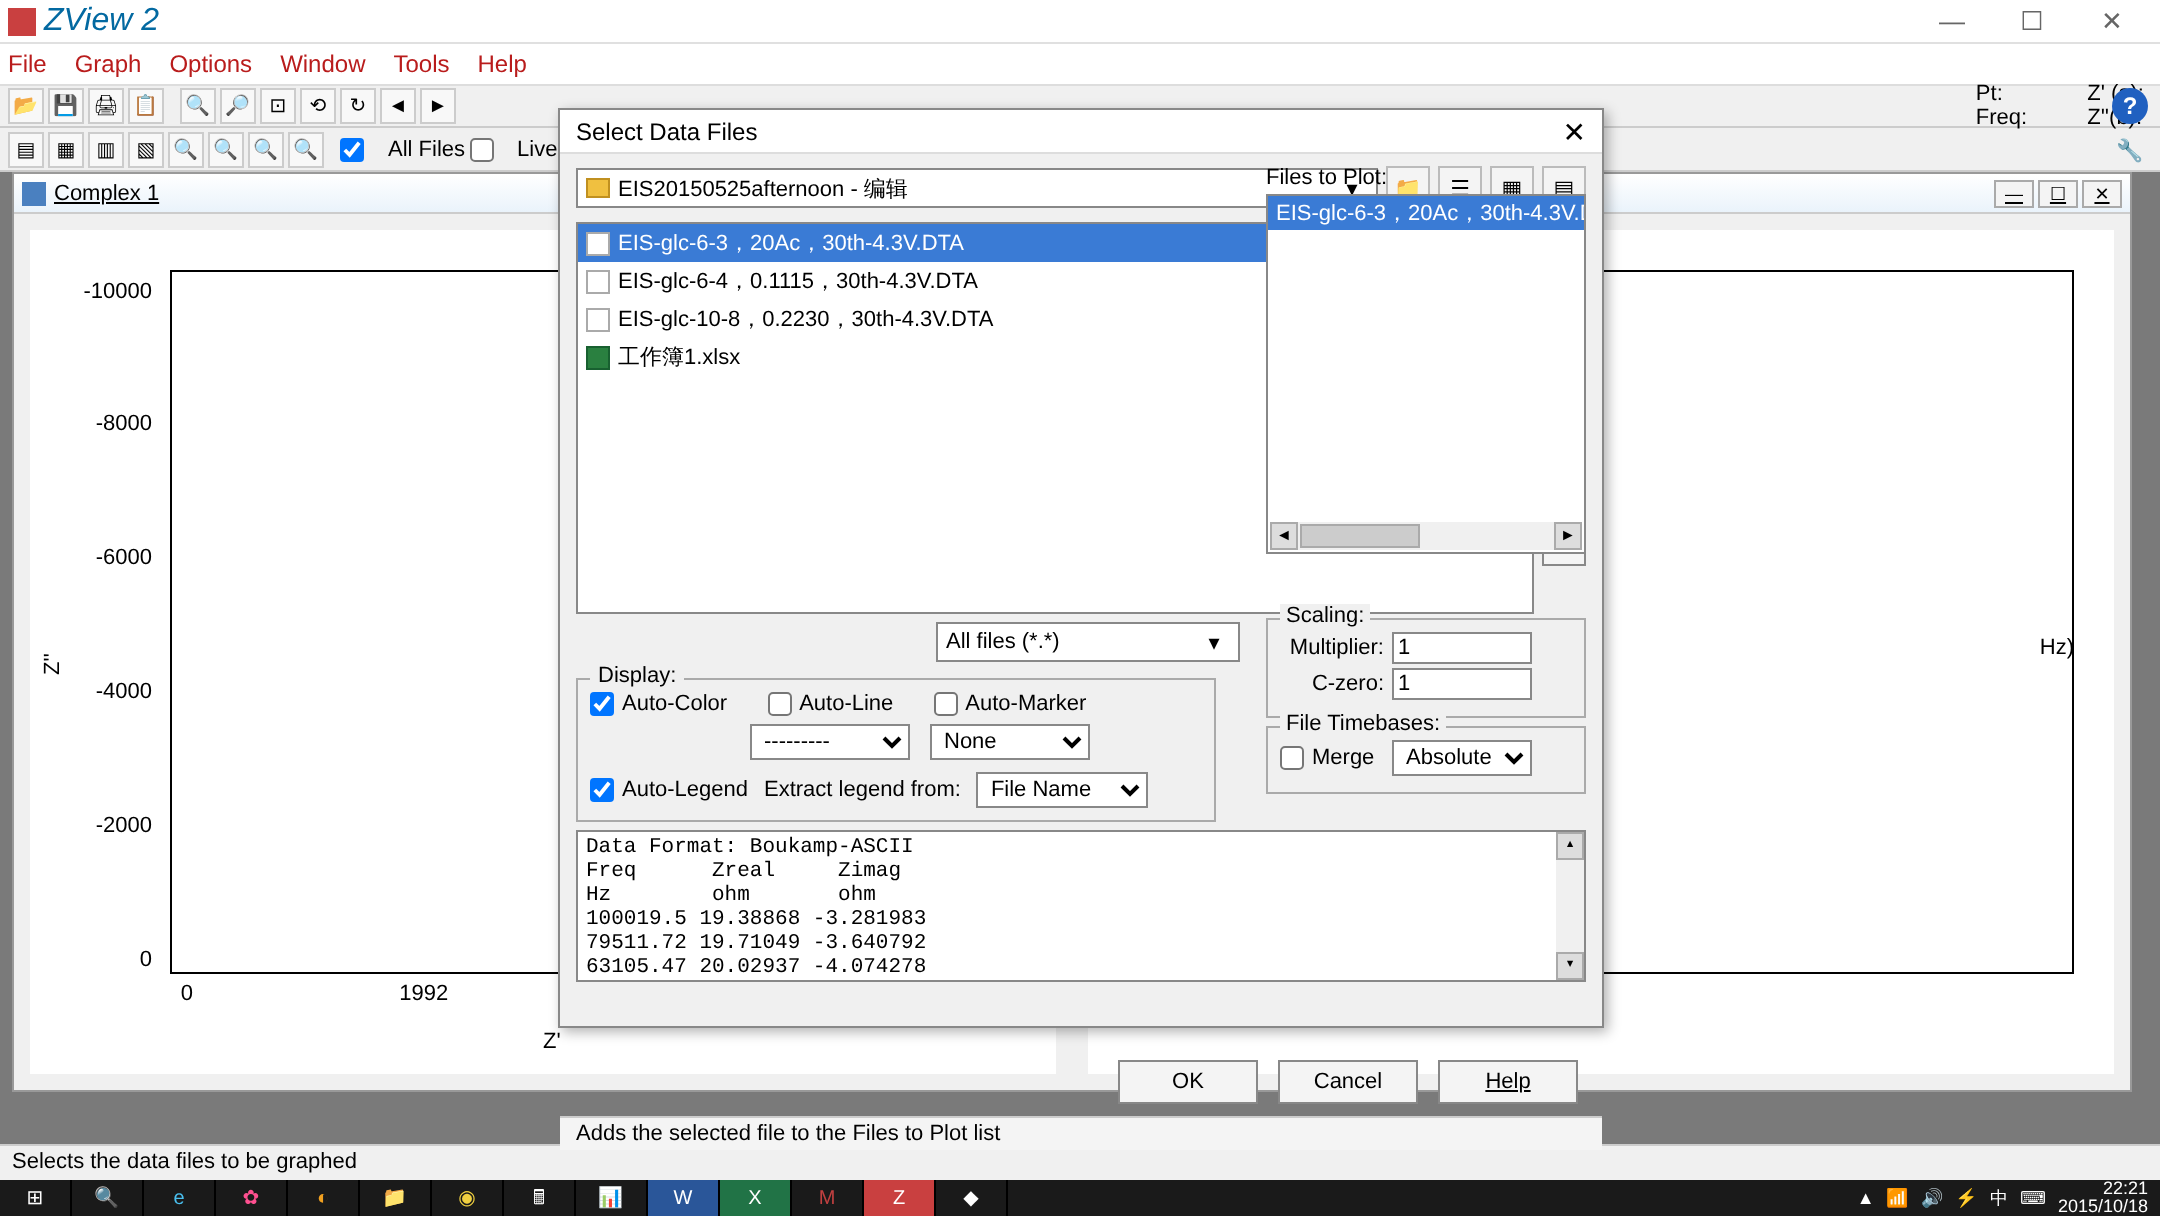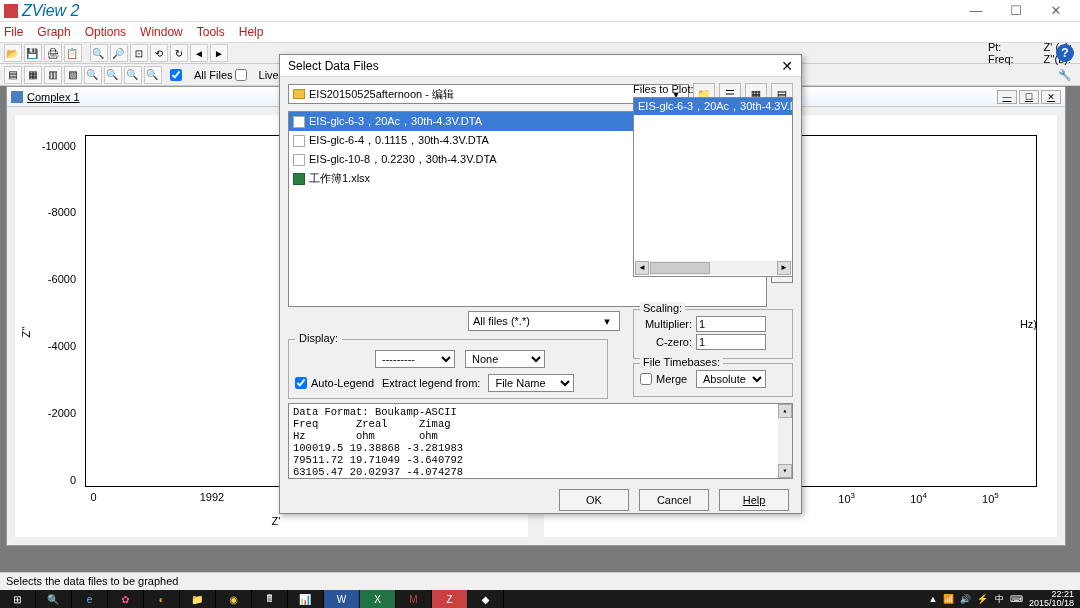--- a/index.html
+++ b/index.html
@@ -71,21 +71,21 @@
 .rightopts { position: absolute; right: 8px; top: 254px; width: 160px; }
 .rgb { border: 1px solid #aaa; padding: 4px 6px 6px; margin-bottom: 4px; position: relative; font-size: 11px; }
 .rgb .gtitle { position: absolute; top: -8px; left: 6px; background: #f0f0f0; padding: 0 3px; }
 .frow { display: flex; align-items: center; gap: 4px; margin: 2px 0; }
 .frow label { width: 52px; text-align: right; }
 .frow input[type=text] { width: 70px; height: 16px; border: 1px solid #888; font-size: 11px; padding: 0 2px; }
 .preview { margin: 4px 8px; border: 1px solid #888; background: #fff; height: 76px; padding: 2px 4px; font-family: "Courier New", monospace; font-size: 10.5px; line-height: 12px; overflow: hidden; white-space: pre; position: relative; }
 .preview .vscroll { position: absolute; right: 0; top: 0; bottom: 0; width: 14px; background: #f0f0f0; }
 .preview .vscroll .sb { height: 14px; background: #ddd; border: 1px solid #aaa; font-size: 8px; text-align: center; }
 .dlgbtns { display: flex; justify-content: flex-end; gap: 10px; padding: 6px 12px; }
-.dlgbtn { width: 70px; height: 22px; border: 1px solid #888; background: #f4f4f4; font-size: 11px; cursor: pointer; }
+.dlgbtn { width: 70px; height: 22px; border: 1px solid #888; background: #f4f4f4; font-size: 11px; cursor: pointer; margin-top: 29px; }
 .dlghint { padding: 2px 8px; font-size: 11px; border-top: 1px solid #ccc; background: #f4f4f4; }
 .helpicon { position: absolute; right: 6px; top: 44px; width: 18px; height: 18px; background: #2060c0; color: #fff; border-radius: 50%; display: flex; align-items: center; justify-content: center; font-size: 12px; font-weight: bold; z-index: 5; }
 .helpicon2 { position: absolute; right: 6px; top: 66px; width: 18px; height: 18px; z-index: 5; display: flex; align-items: center; justify-content: center; }
 </style>
 </head>
 <body>
 
 <div class="titlebar">
   <span class="icon"></span>
   <span class="title">ZView 2</span>
@@ -181,25 +181,20 @@
           <div class="xlabel" style="left:2%">0</div>
           <div class="xlabel" style="left:30%">1992</div>
           <div class="xlabel" style="left:58%">4000</div>
           <div class="xlabel" style="left:86%">6000</div>
         </div>
         <div class="axistitle" style="left:6px; top:50%; transform:rotate(-90deg)">Z''</div>
         <div class="axistitle" style="left:50%; bottom:10px">Z'</div>
       </div>
       <div class="chart chart2">
         <div class="plot"></div>
-        <div class="xlabels">
-          <div class="xlabel" style="left:55%">10<sup>3</sup></div>
-          <div class="xlabel" style="left:72%">10<sup>4</sup></div>
-          <div class="xlabel" style="left:89%">10<sup>5</sup></div>
-        </div>
         <div class="axistitle" style="right:20px; top:48%">Hz)</div>
       </div>
     </div>
   </div>
 </div>
 
 <div class="dialog">
   <div class="dlgtitle">
     <span>Select Data Files</span>
     <span class="dlgclose">✕</span>
@@ -257,20 +252,34 @@
     </div>
   </div>
   <div class="filterrow">
     <div class="filterdd">
         <span>All files (*.*)</span>
         <span class="ddarrow">▾</span>
       </div>
   </div>
   <div class="groupbox" style="width:320px">
     <span class="gtitle">Display:</span>
+    <div class="disprow">
+      <label class="chk">
+          <input type="checkbox" checked="" style="">
+          <span>Auto-Color</span>
+        </label>
+      <label class="chk">
+          <input type="checkbox" style="">
+          <span>Auto-Line</span>
+        </label>
+      <label class="chk">
+          <input type="checkbox" style="">
+          <span>Auto-Marker</span>
+        </label>
+    </div>
     <div class="disprow" style="margin-top:4px; gap:10px">
       <span style="width:70px"></span>
       <select class="smallsel" style="width:80px"><option>---------</option></select>
       <select class="smallsel" style="width:80px"><option>None</option></select>
     </div>
     <div class="disprow" style="margin-top:6px; gap:8px">
       <label class="chk">
           <input type="checkbox" checked="" style="">
           <span>Auto-Legend</span>
         </label>
@@ -308,20 +317,21 @@
 79511.72 19.71049 -3.640792
 63105.47 20.02937 -4.074278
 50214.84 20.36568 -4.621103</span>
     <div class="vscroll"><div class="sb">▴</div><div style="flex:1"></div><div class="sb" style="position:absolute;bottom:0;width:100%">▾</div></div>
   </div>
   <div class="dlgbtns">
     <button class="dlgbtn">OK</button>
     <button class="dlgbtn">Cancel</button>
     <button class="dlgbtn"><u>Help</u></button>
   </div>
+  <div class="dlghint">Adds the selected file to the Files to Plot list</div>
 </div>
 
 <div class="statusbar">Selects the data files to be graphed</div>
 
 <div class="taskbar">
   <div class="taskbtn">⊞</div>
   <div class="taskbtn">🔍</div>
   <div class="taskbtn" style="color:#4ac0f0">e</div>
   <div class="taskbtn" style="color:#ff5090">✿</div>
   <div class="taskbtn" style="color:#f0a020">◐</div>

